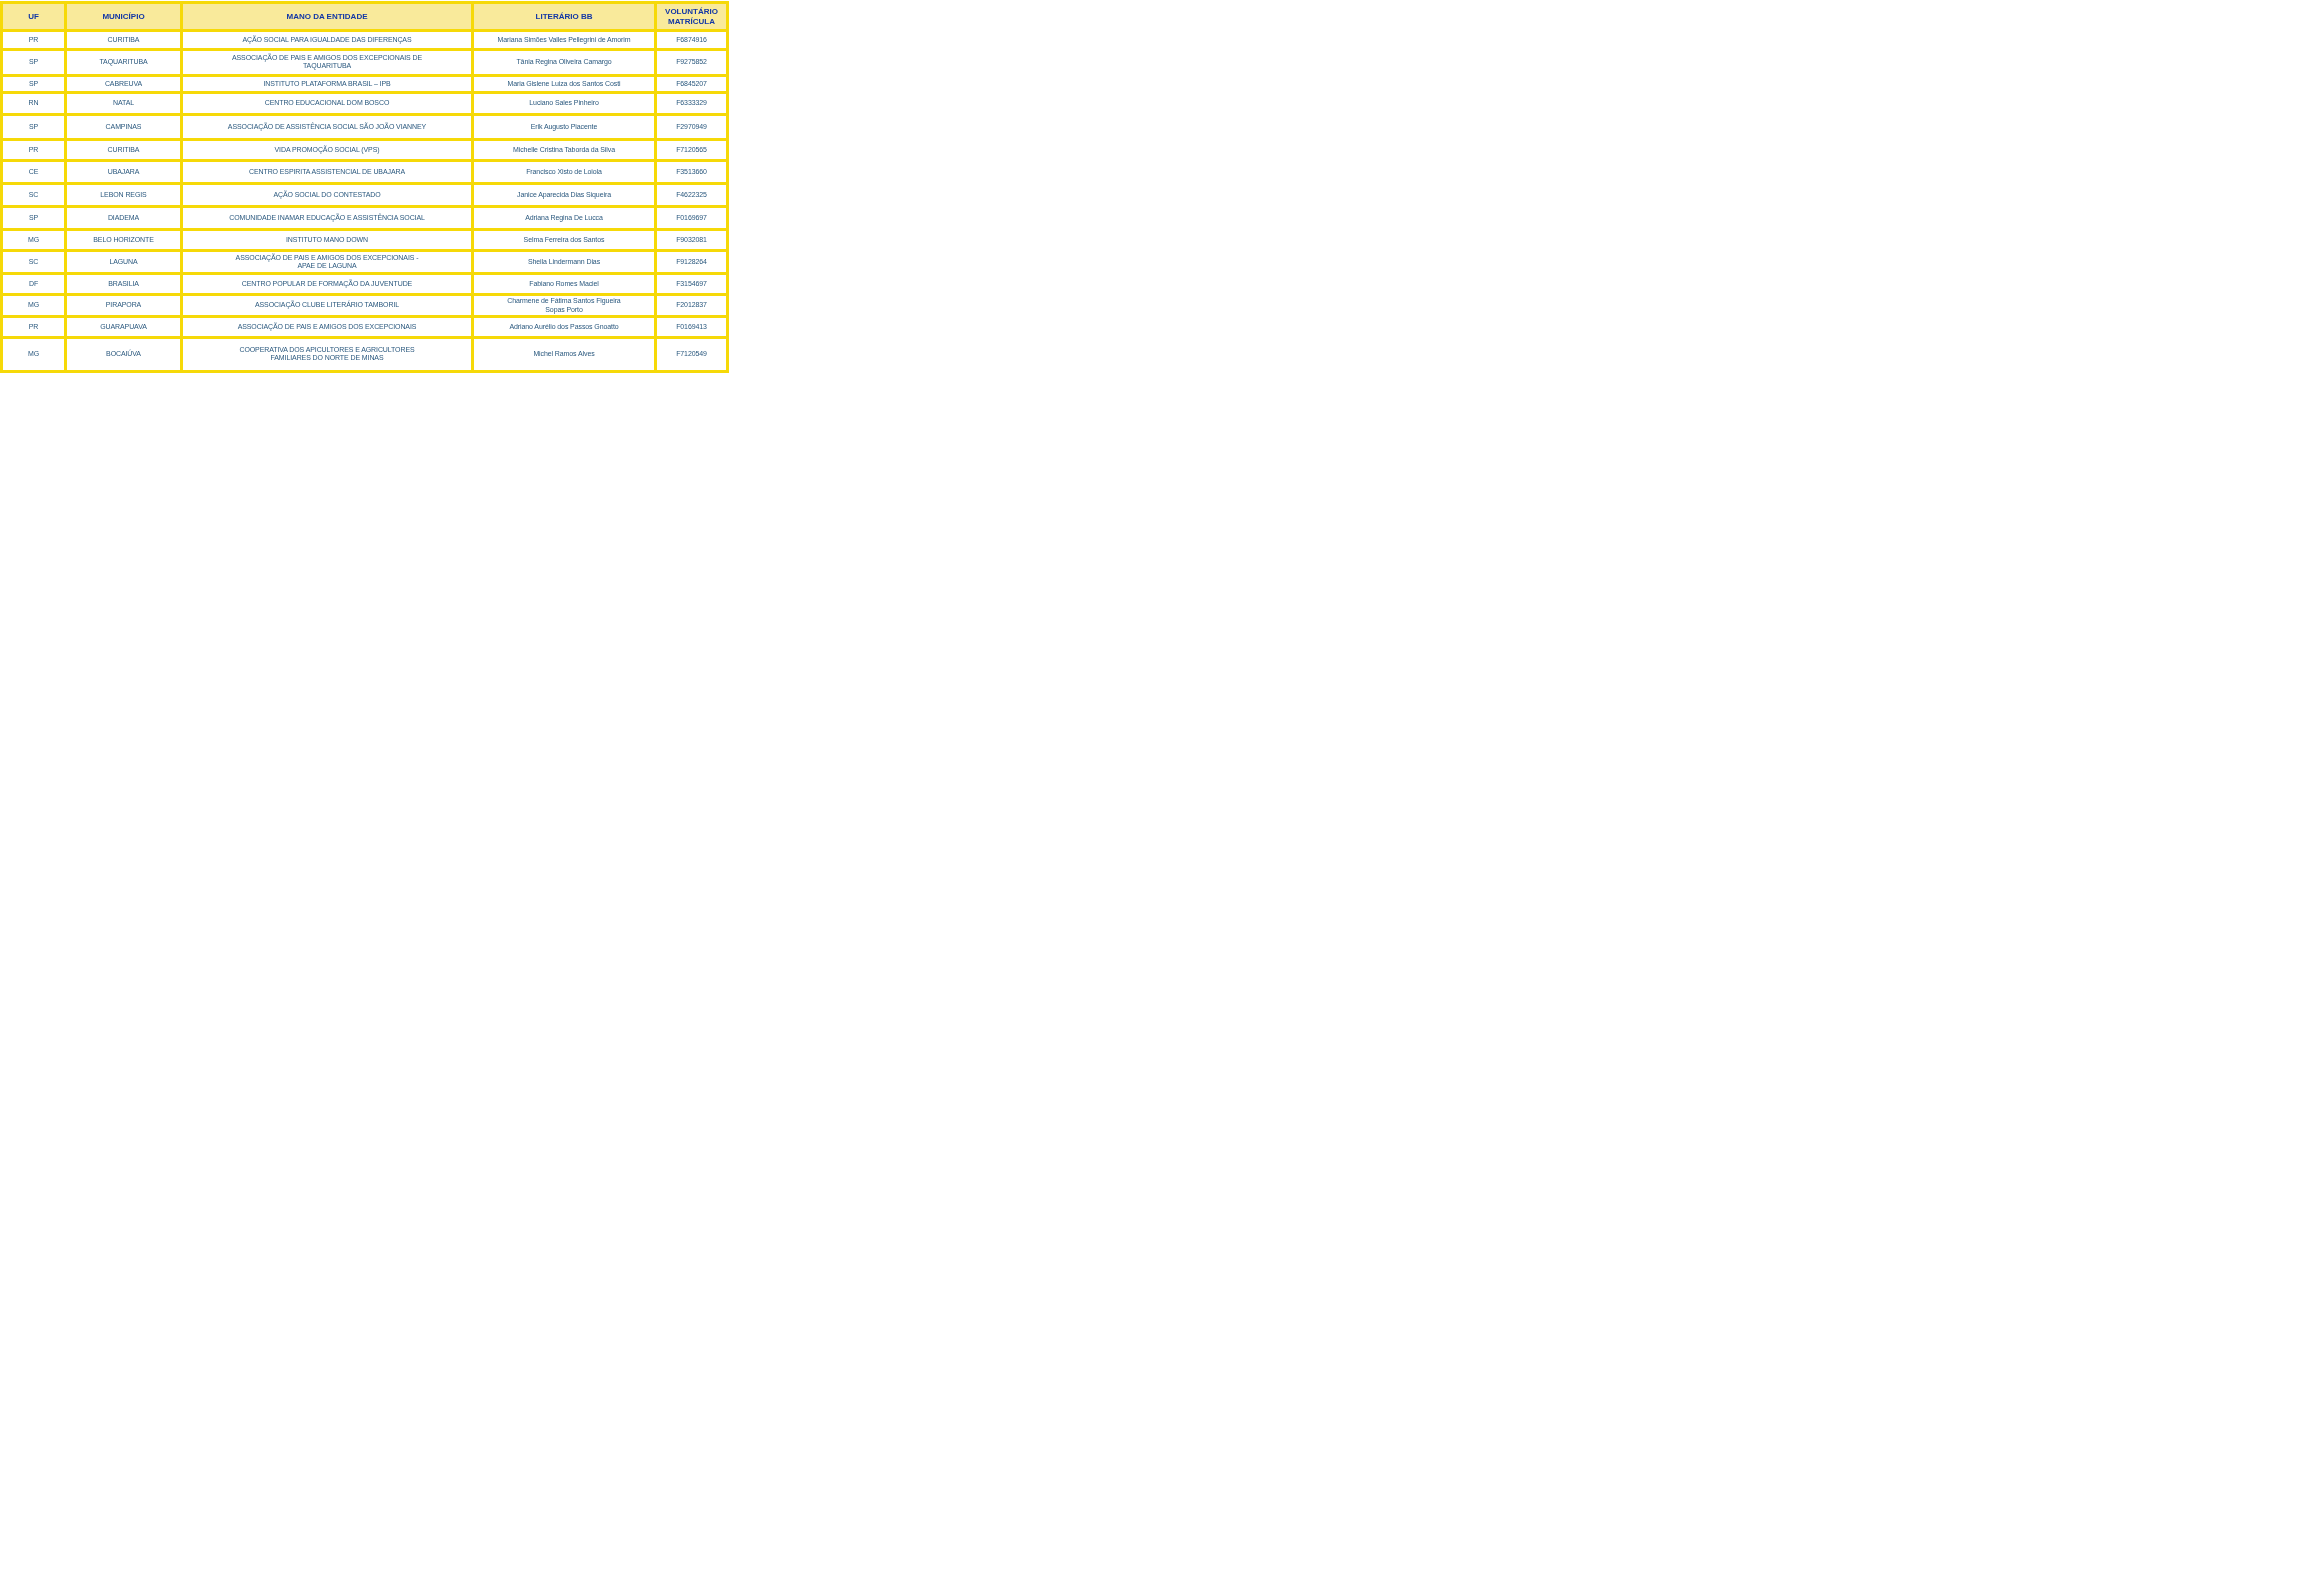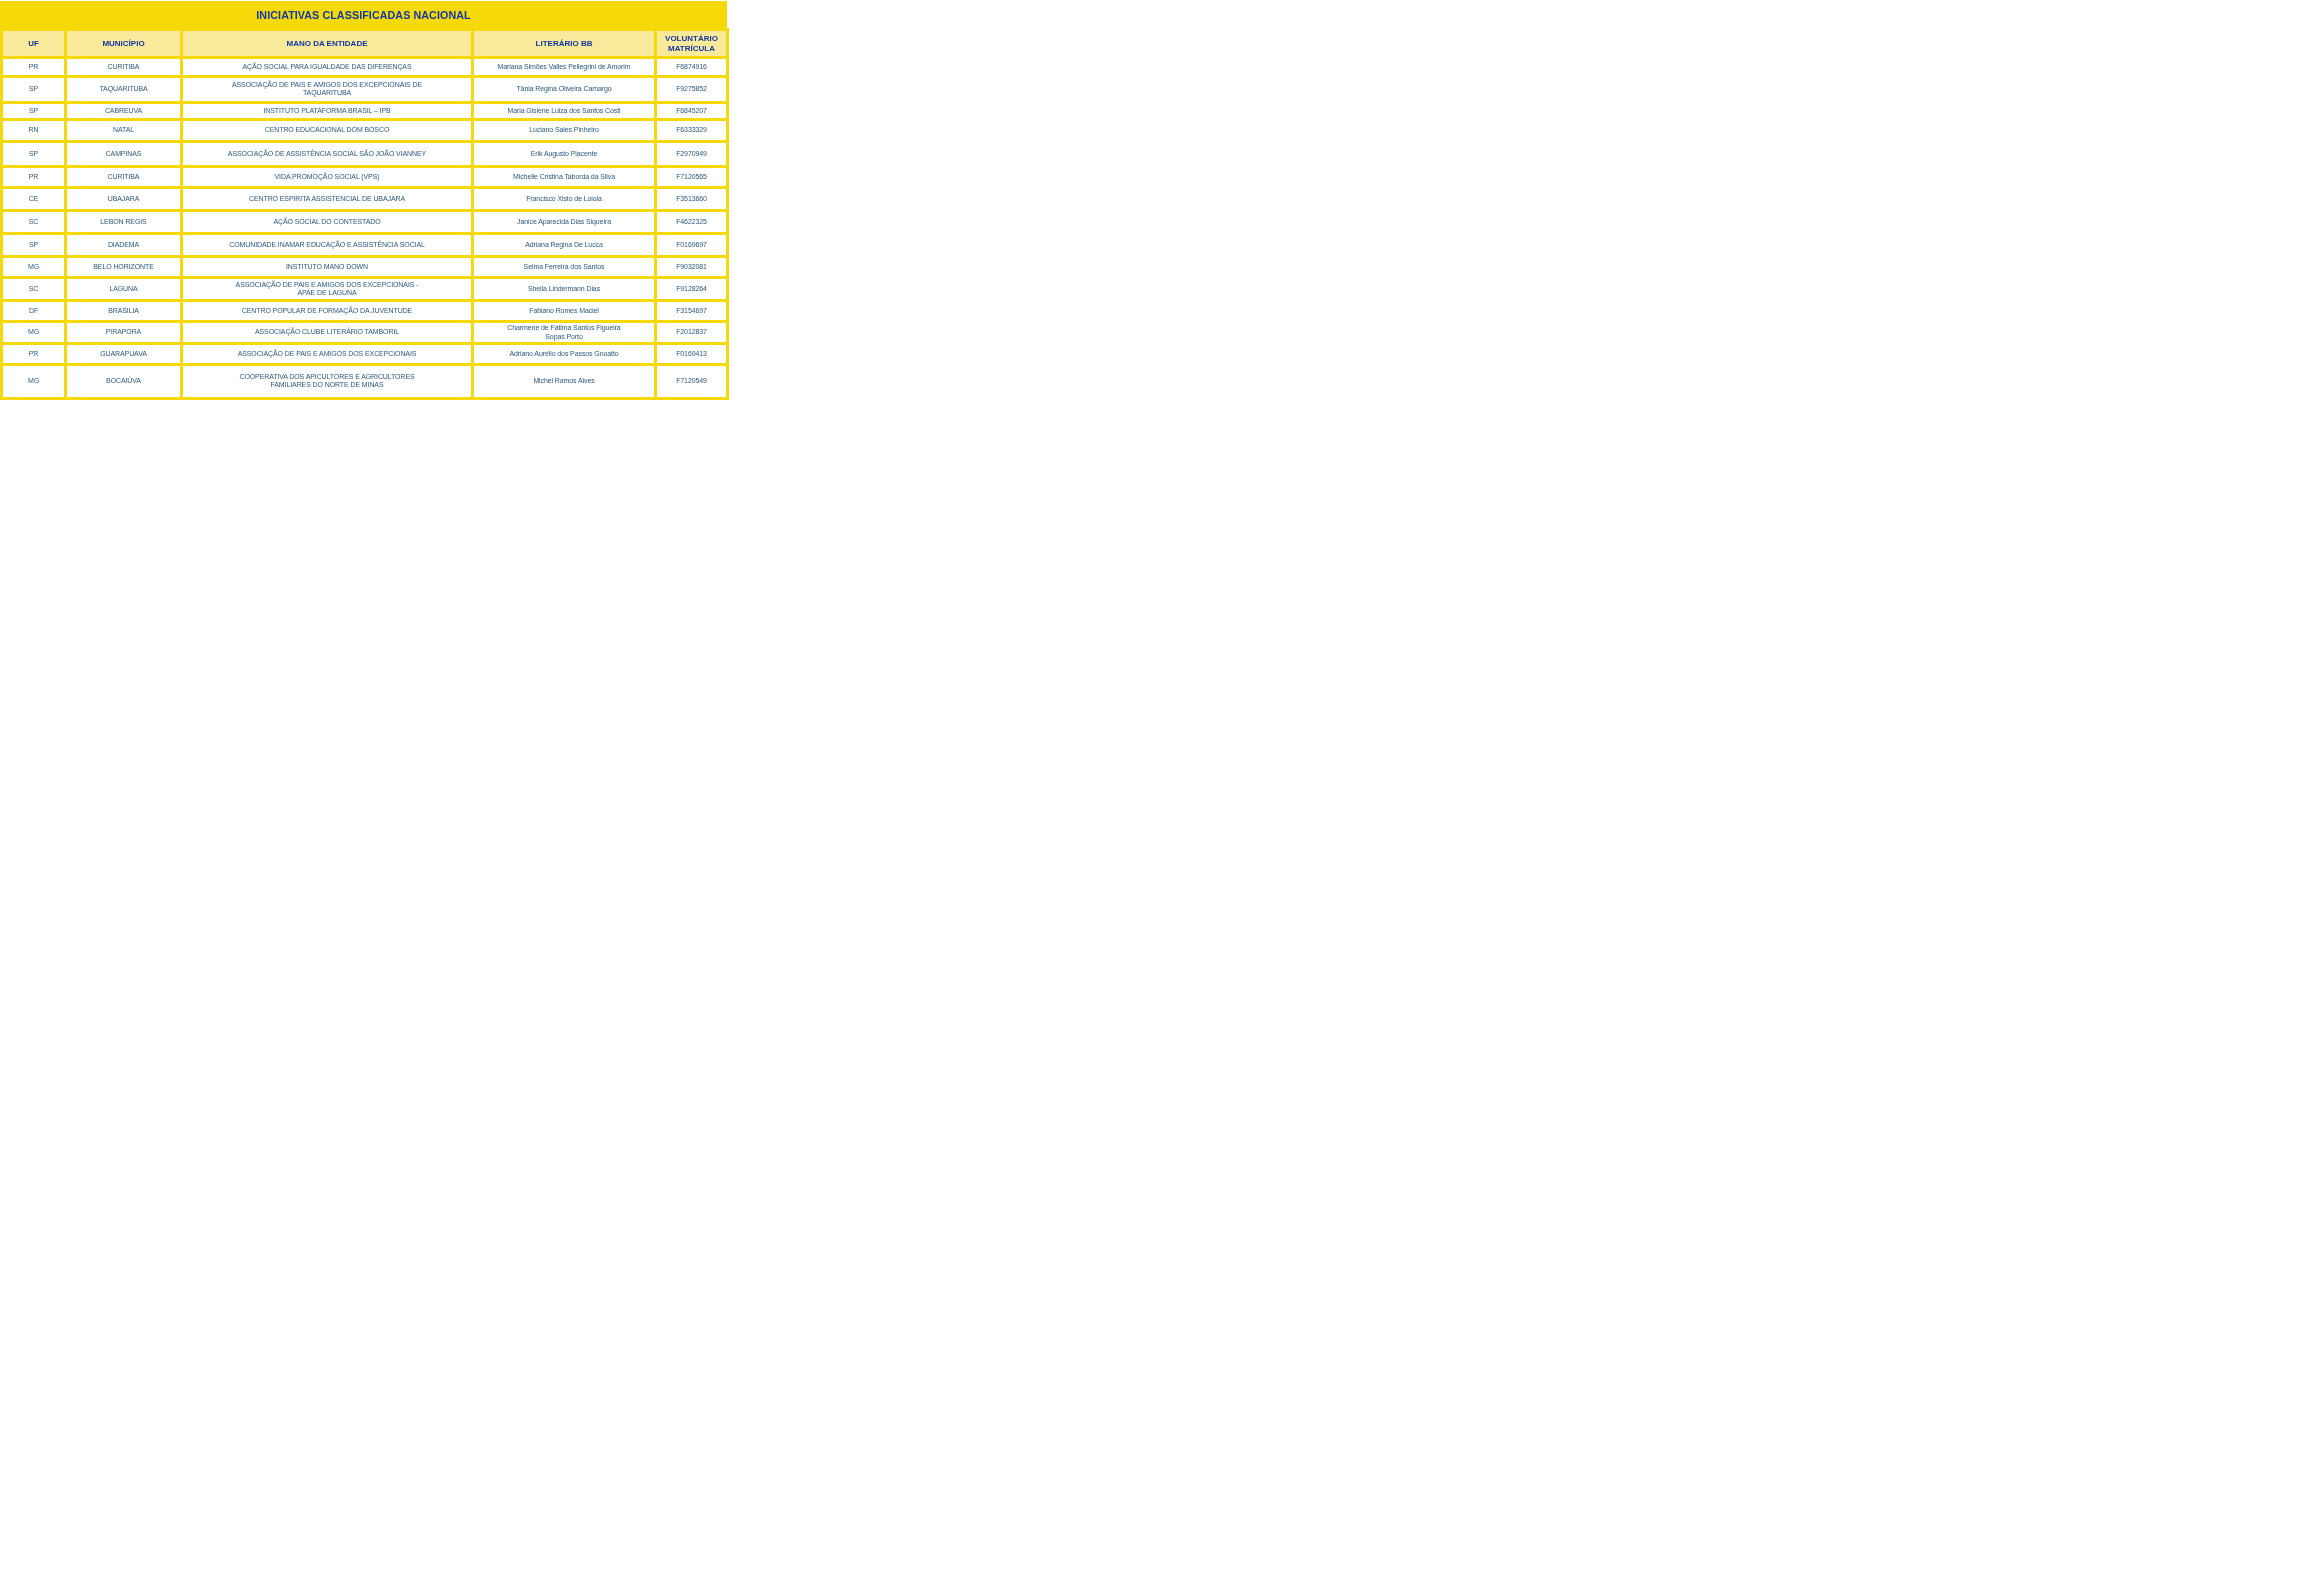--- a/index.html
+++ b/index.html
@@ -73,23 +73,20 @@
   tbody tr:nth-child(12) td { height: 21px; }
   tbody tr:nth-child(13) td { height: 18.5px; }
   tbody tr:nth-child(14) td { height: 21.3px; }
   tbody tr:nth-child(15) td { height: 34px; }
 </style>
 </head>
 <body>
 
 <div class="sheet">
 
-  <div class="title-bar">
-    <span class="title">INICIATIVAS CLASSIFICADAS NACIONAL</span>
-  </div>
 
   <table class="main">
     <colgroup>
       <col style="width:64px">
       <col style="width:116px">
       <col style="width:291px">
       <col style="width:183px">
       <col style="width:72px">
     </colgroup>
     <thead>

